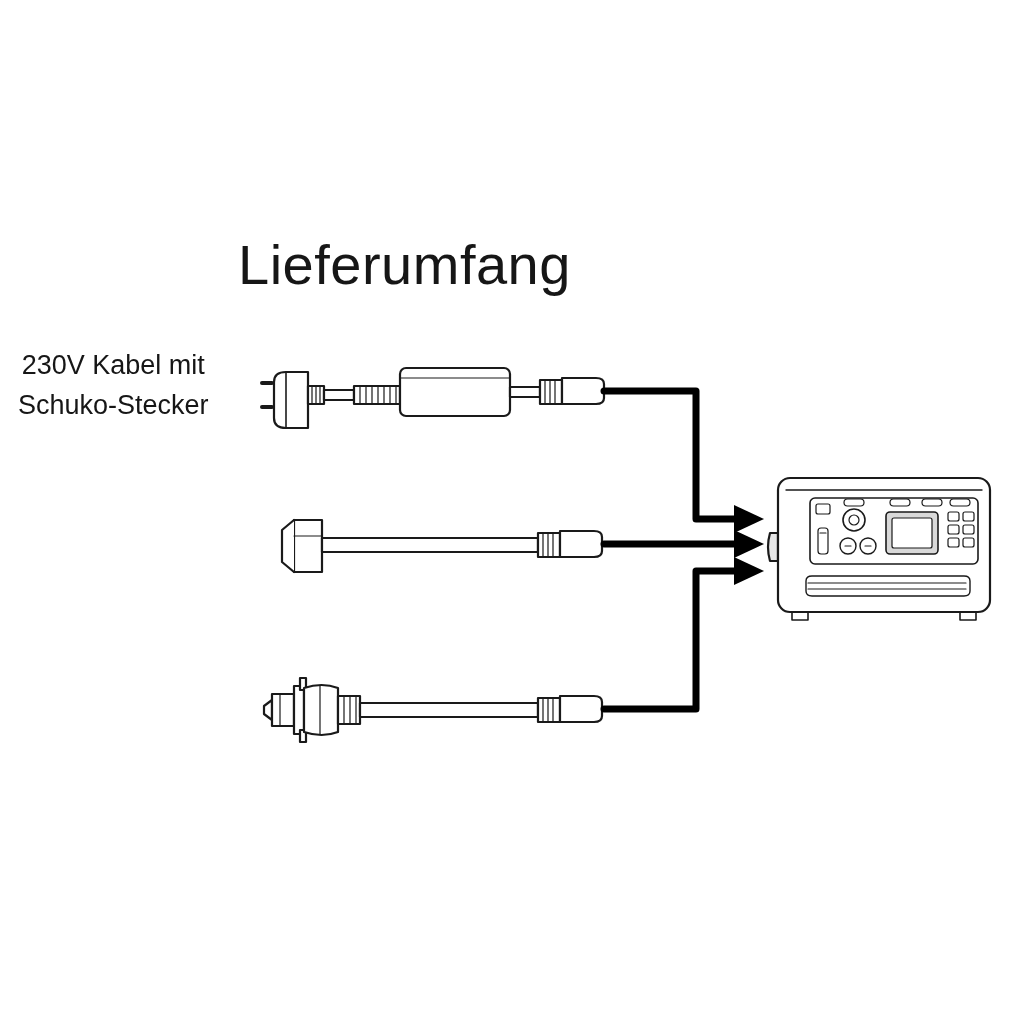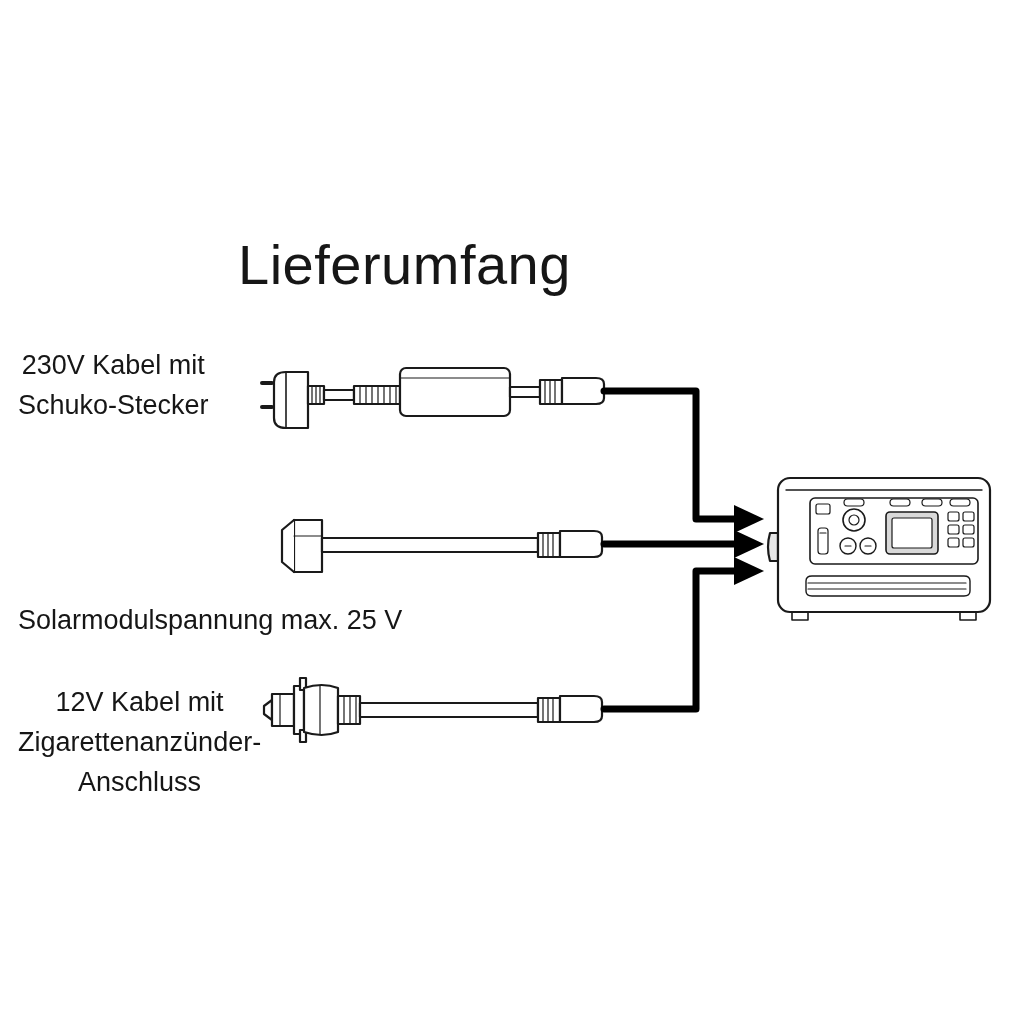--- a/index.html
+++ b/index.html
@@ -49,24 +49,20 @@
 </style>
 </head>
 <body>
 
 <div id="page">
 
   <div id="title">Lieferumfang</div>
 
   <div class="label" id="label-ac">230V Kabel mit
 Schuko-Stecker</div>
-  <div class="label" id="label-note">Solarmodulspannung max. 25 V</div>
-  <div class="label" id="label-dc">12V Kabel mit
-Zigarettenanzünder-
-Anschluss</div>
 
   <svg id="art" viewBox="0 0 1024 1024" xmlns="http://www.w3.org/2000/svg">
     <g fill="none" stroke="#1a1a1a" stroke-width="2.2" stroke-linejoin="round" stroke-linecap="round">
 
       <g>
 
         <path d="M286 372 q-12 0 -12 10 l0 36 q0 10 12 10 l22 0 l0 -56 z" fill="#ffffff"></path>
 
         <path d="M272 383 l-10 0 M272 407 l-10 0" stroke-width="4"></path>
         <path d="M286 372 l0 56" stroke-width="1.6"></path>

